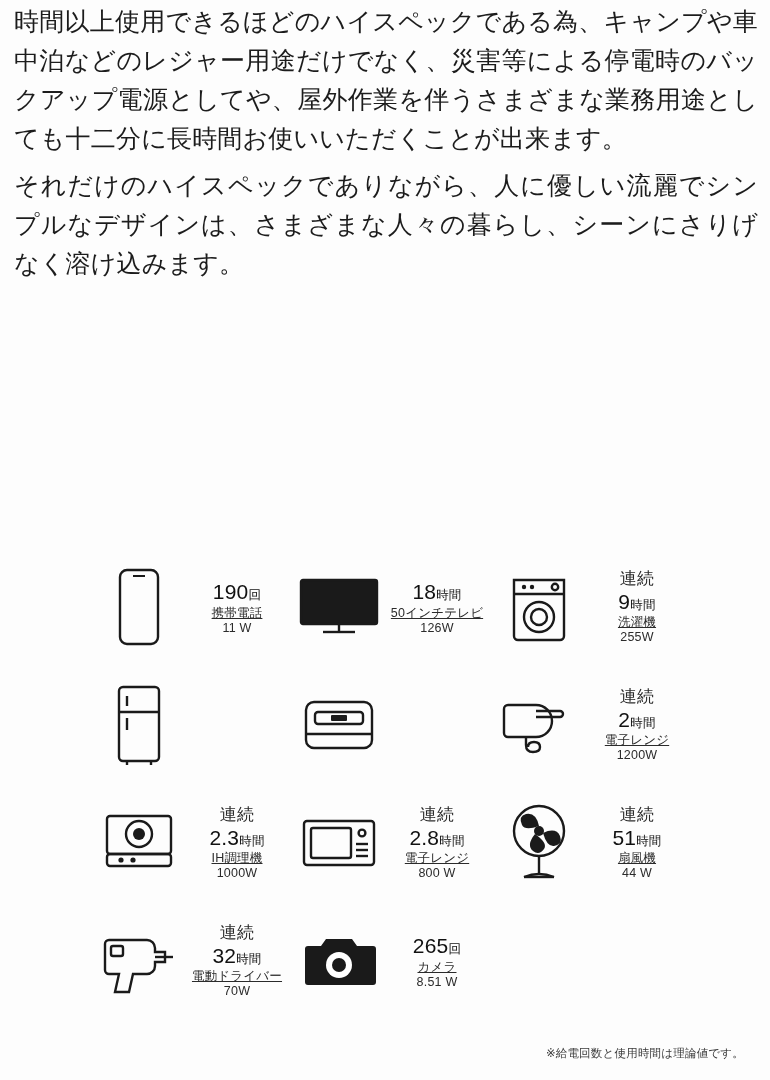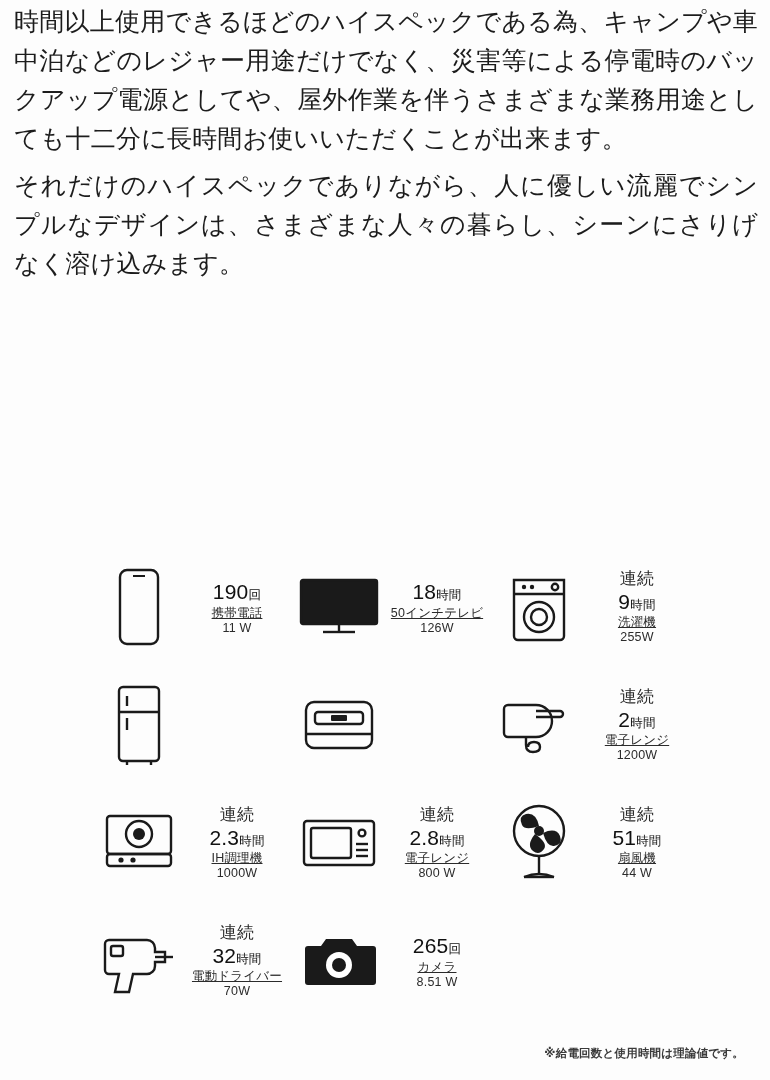--- a/index.html
+++ b/index.html
@@ -107,21 +107,20 @@
   }
   .footnote {
     position: absolute;
     left: 0;
     right: 26px;
     top: 1046px;
     text-align: right;
     font-size: 11.5px;
     color: #3a3a3a;
     letter-spacing: 0.2px;
-    font-weight: bold;
   }
 </style>
 </head>
 <body>
 
 <div class="page">
 
   <div class="desc">
     <p class="p1">時間以上使用できるほどのハイスペックである為、キャンプや車中泊などのレジャー用途だけでなく、災害等による停電時のバックアップ電源としてや、屋外作業を伴うさまざまな業務用途としても十二分に長時間お使いいただくことが出来ます。</p>
     <p class="p2">それだけのハイスペックでありながら、人に優しい流麗でシンプルなデザインは、さまざまな人々の暮らし、シーンにさりげなく溶け込みます。</p>

